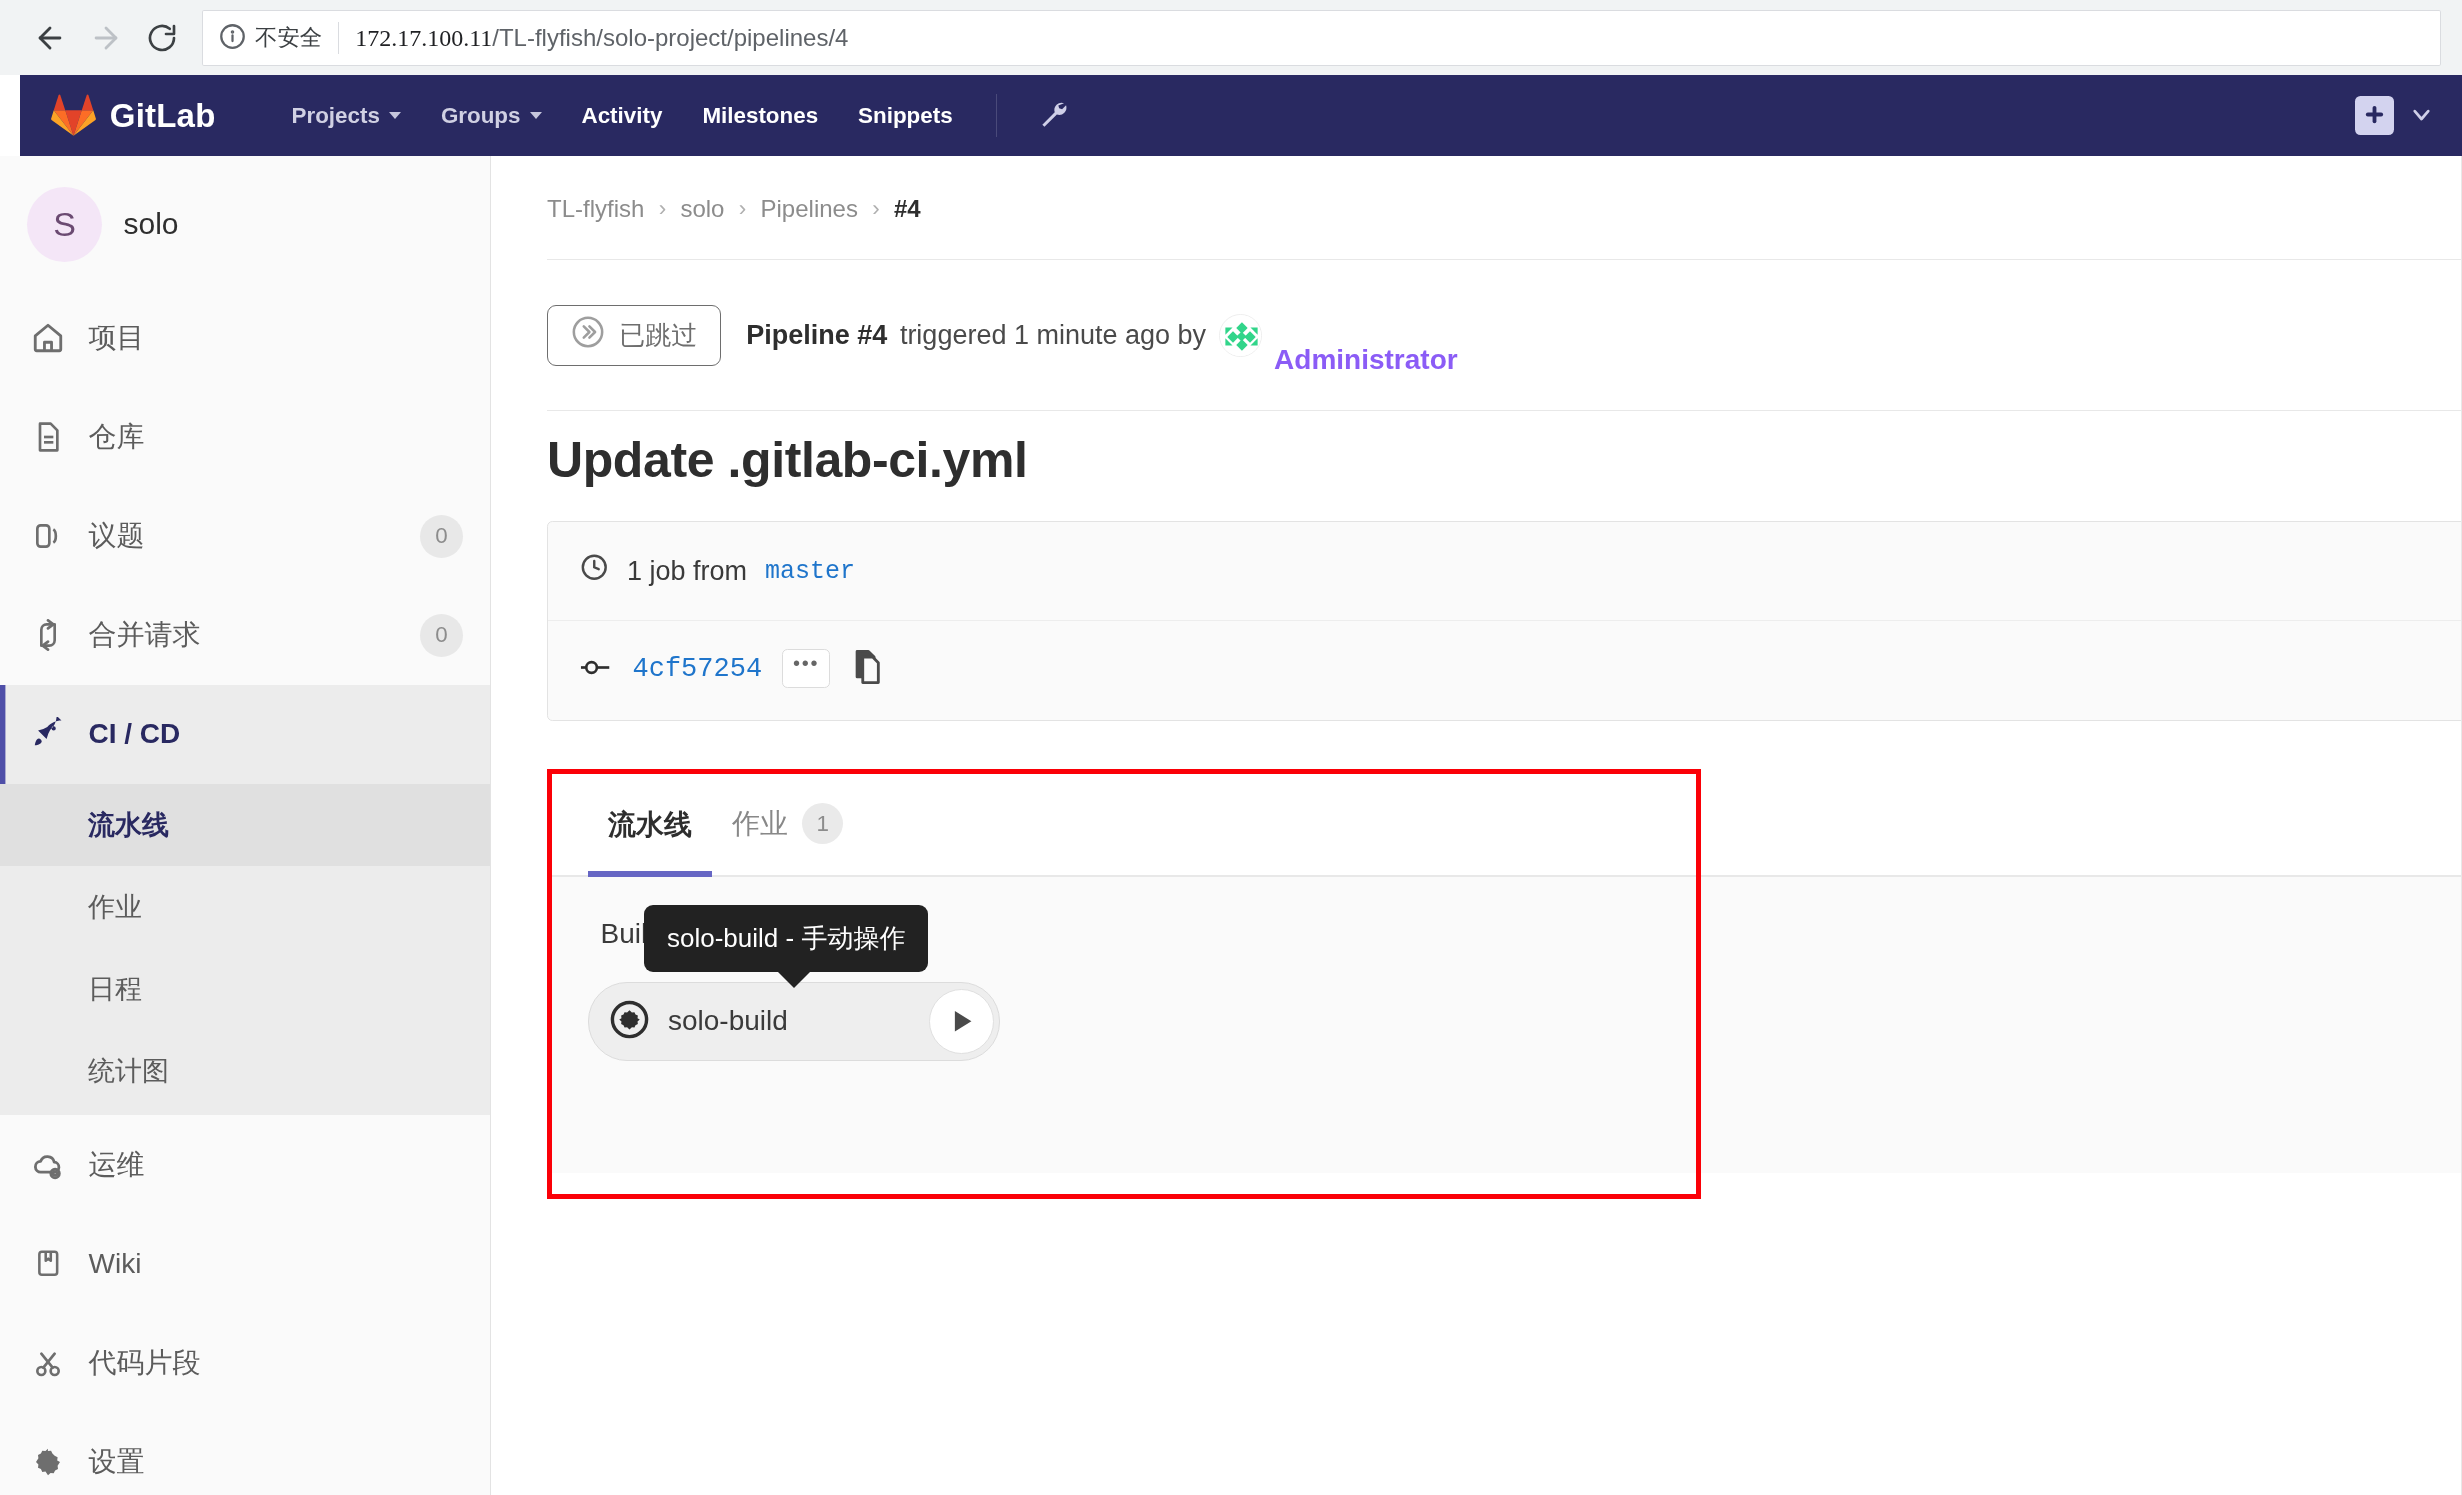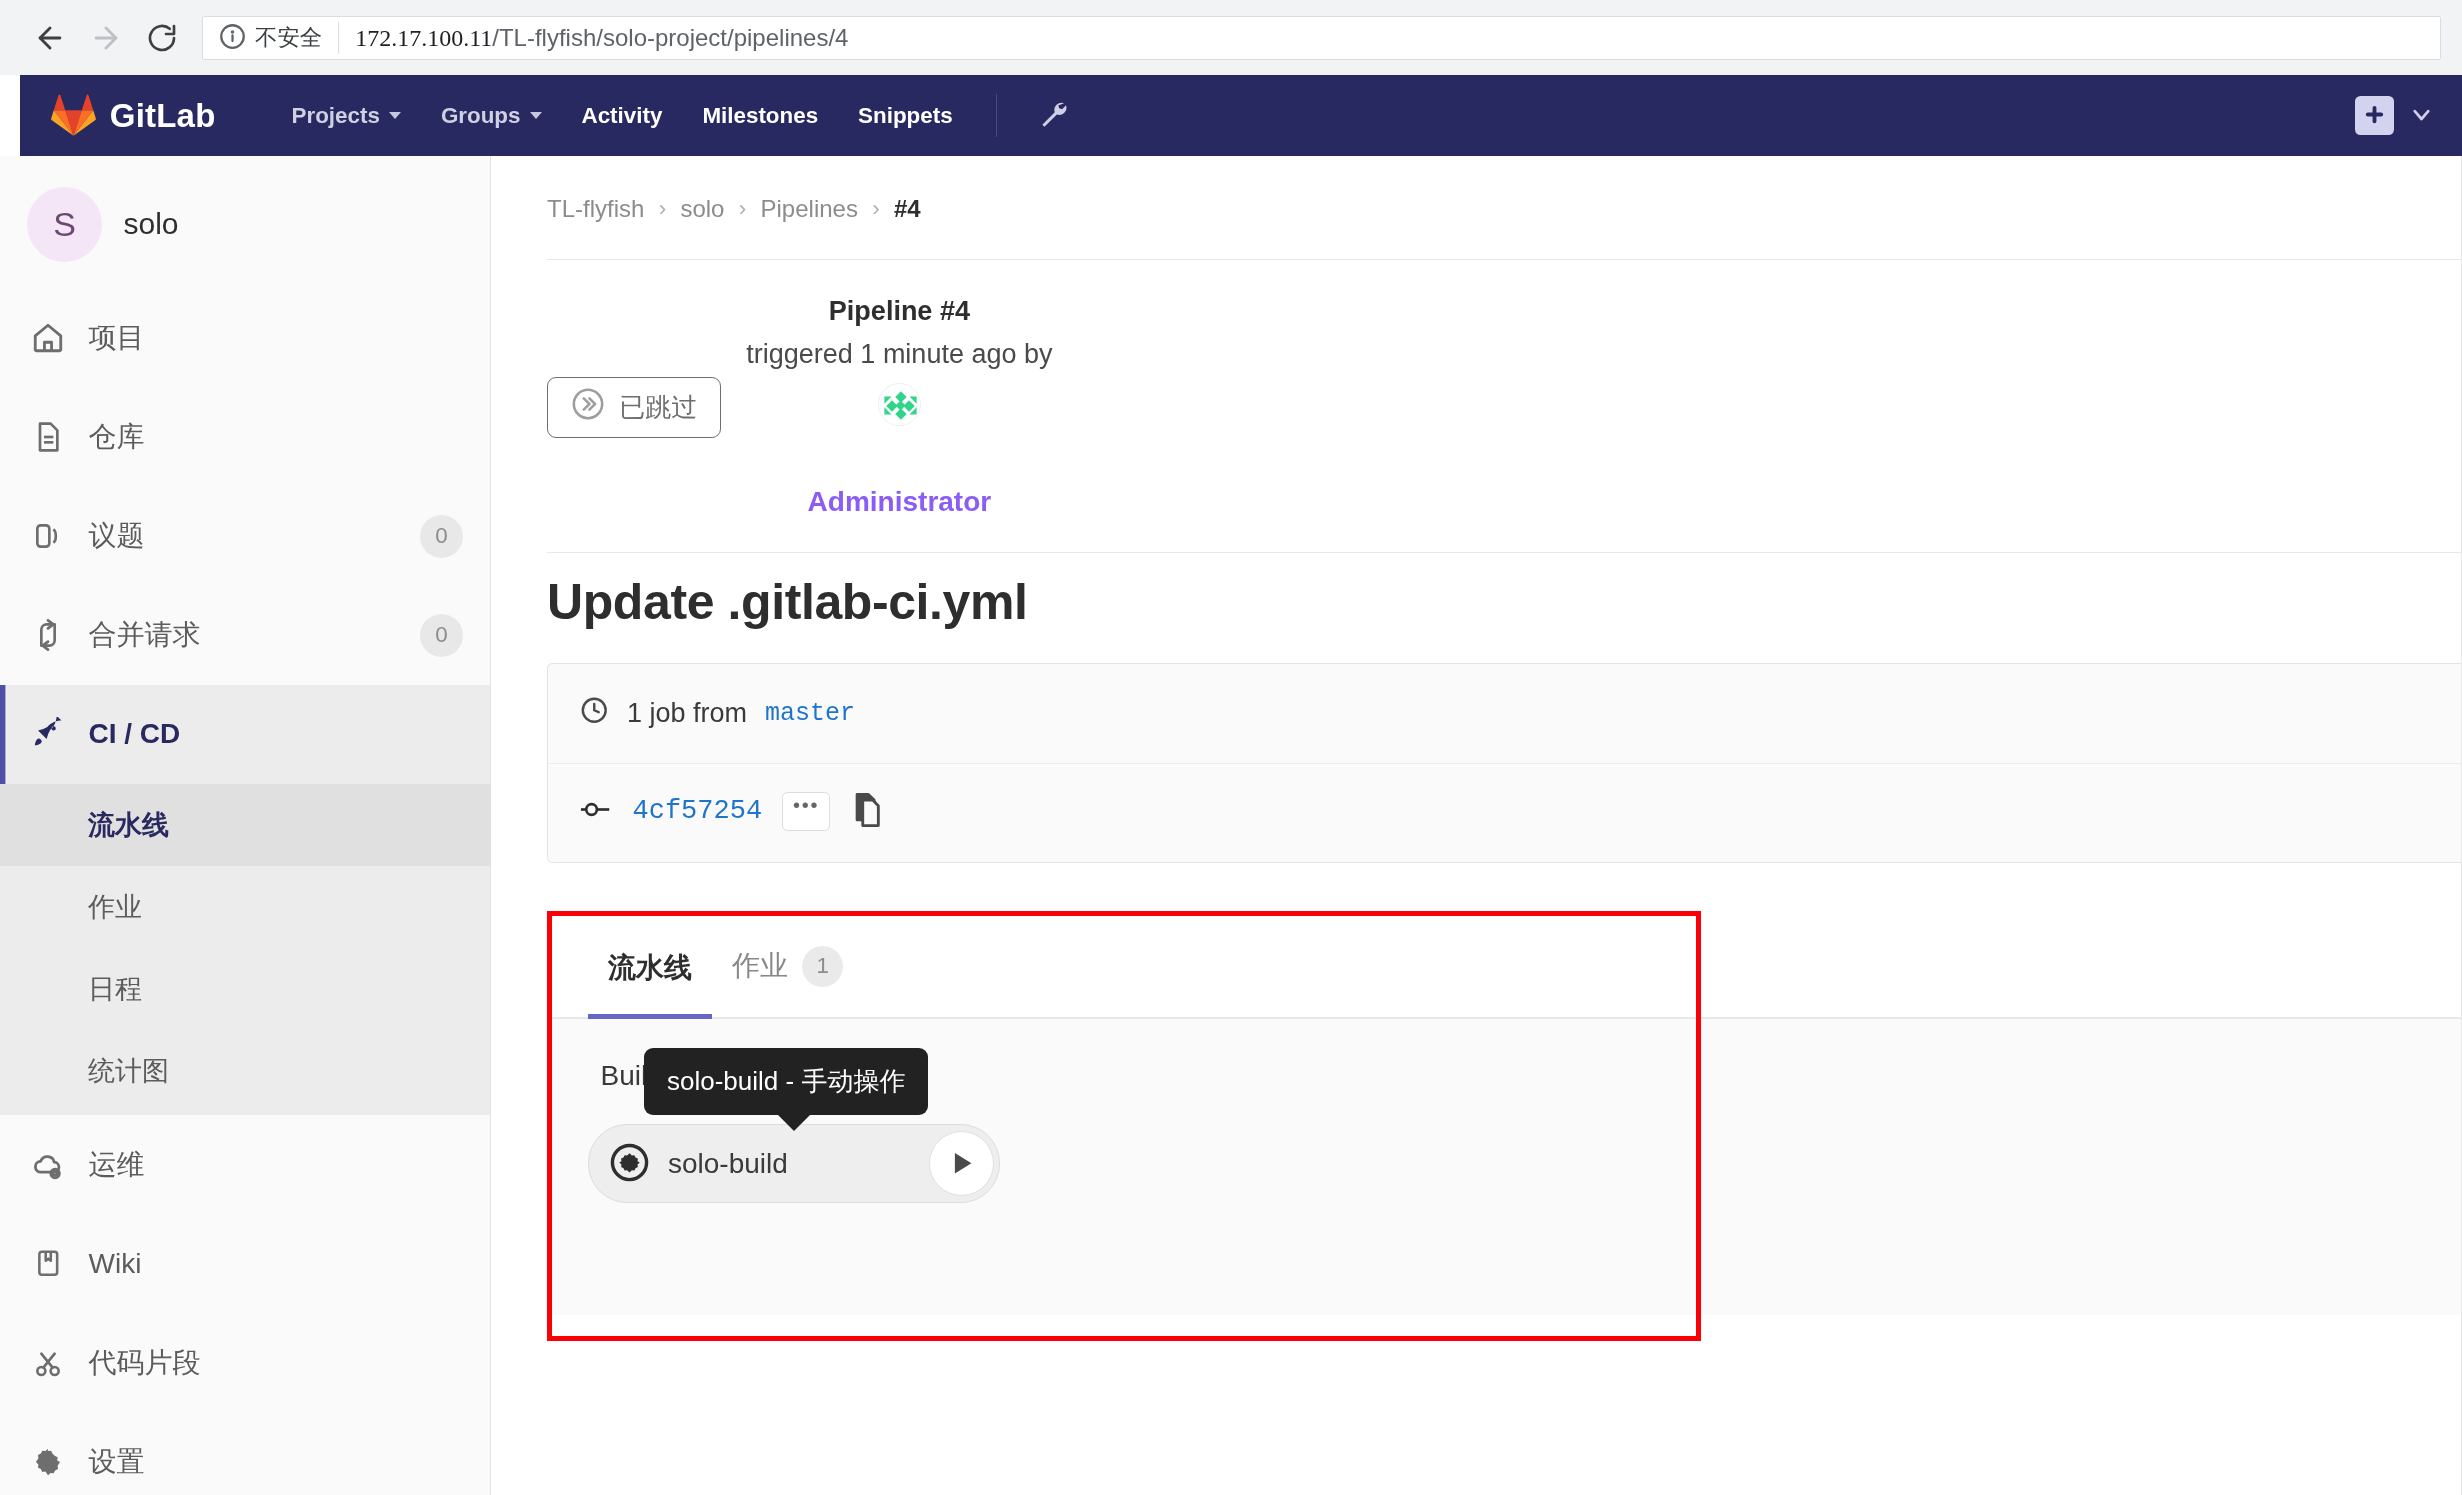--- a/index.html
+++ b/index.html
@@ -15,21 +15,21 @@
     display: flex; align-items: center; padding: 0 0 0 21.5px;
     position: relative;
   }
   .nav-btn {
     width: 56px; height: 56px; border-radius: 50%;
     display: flex; align-items: center; justify-content: center;
     flex: 0 0 auto;
   }
   .nav-btn svg { display: block; }
   #omnibox {
-    flex: 1; height: 44px; margin-left: 12.5px; margin-right: 21.5px;
+    flex: 1; height: 56px; margin-left: 12.5px; margin-right: 21.5px;
     background: #fff; border: 0.9px solid #dadce0; border-radius: 1.8px;
     display: flex; align-items: center; padding: 0 16px;
   }
   #security-indicator {
     display: flex; align-items: center; gap: 9px;
     padding-right: 16px; border-right: 0.9px solid #dadce0;
     height: 32px; flex: 0 0 auto;
   }
   #security-label { font-size: 22.4px; color: #3c4043; white-space: nowrap; }
   #url-text {
@@ -124,21 +124,21 @@
 
   #pipeline-header {
     display: flex; align-items: center; gap: 25px; padding: 36px 0 34px 0;
   }
   #status-badge {
     display: flex; align-items: center; gap: 14.3px;
     height: 61px; padding: 0 23px; border: 1.8px solid #6e6e6e;
     border-radius: 9px; color: #6e6e6e; font-size: 26px; white-space: nowrap;
   }
   #pipeline-meta { font-size: 27px; color: #4a4a4a; display: flex;
-                   align-items: center; gap: 12.5px; white-space: nowrap; flex-direction: column; }
+                   align-items: center; gap: 12.5px; white-space: nowrap; }
   #pipeline-meta b { color: #2e2e2e; font-weight: 700; }
   #trigger-avatar {
     width: 43px; height: 43px; border-radius: 50%; overflow: hidden;
     flex: 0 0 auto; background: #fff; border: 0.9px solid #eee;
   }
   #trigger-name { font-size: 28px; color: #8b5cf6; font-weight: 700; margin-top: 48px; }
 
   #commit-title { font-size: 50px; font-weight: 700; color: #2e2e2e;
                   padding: 20px 16px 32px 0; letter-spacing: -0.4px; }
 

